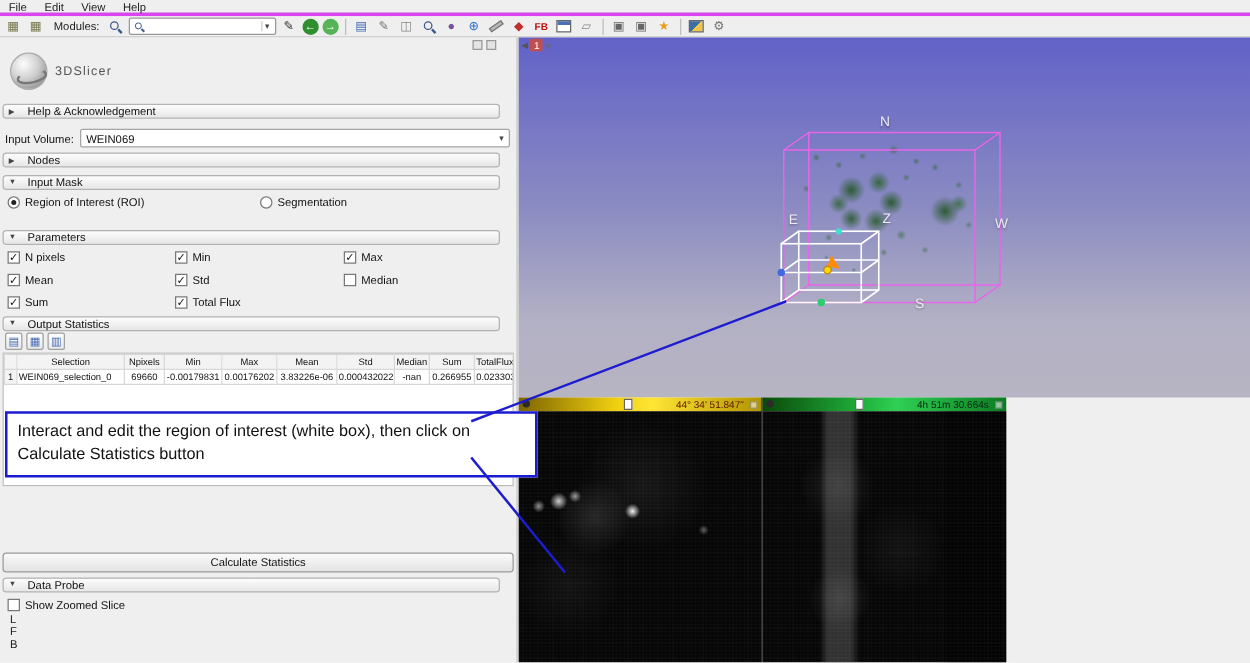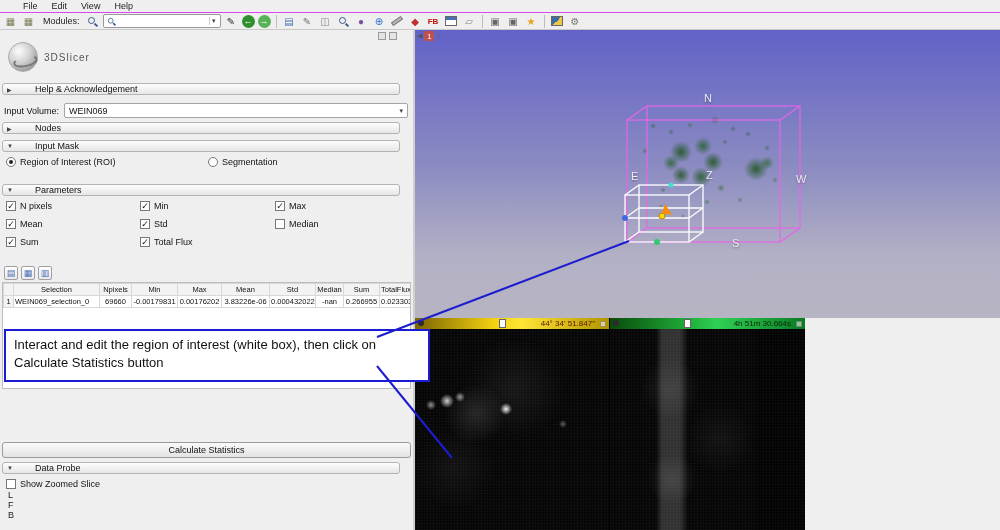--- a/index.html
+++ b/index.html
@@ -1,20 +1,20 @@
 <!DOCTYPE html>
 <html><head>
 <meta charset="utf-8">
 <style>
   * { margin:0; padding:0; box-sizing:border-box; }
   body { font-family:"Liberation Sans","DejaVu Sans",sans-serif; }
   .app { position:relative; width:1000px; height:530px; background:#efefef; overflow:hidden; font-family:"Liberation Sans","DejaVu Sans",sans-serif; }
 
   
-  .menubar { position:absolute; left:0; top:0; width:100%; height:13px; background:#efefef; border-bottom:1px solid #d946ef; display:flex; align-items:center;padding-left:16px; }
+  .menubar { position:absolute; left:0; top:0; width:100%; height:13px; background:#efefef; border-bottom:3px solid #d946ef; display:flex; align-items:flex-start; }
   .menu-item { font-size:9px; color:#222; padding:0 7px; line-height:13px; cursor:default; }
 
   
   .toolbar { position:absolute; left:0; top:13px; width:100%; height:17px; background:#efefef; border-bottom:1px solid #c9c9c9; display:flex; align-items:center; gap:3px; padding:0 3px; }
   .tbi { width:15px; height:15px; display:flex; align-items:center; justify-content:center; font-size:10px; color:#555; border-radius:2px; }
   .tbsep { width:1px; height:13px; background:#bdbdbd; margin:0 2px; }
   .tb-label { font-size:9px; color:#222; margin:0 2px 0 4px; }
   .combo { height:14px; background:#fff; border:1px solid #999; border-radius:2px; display:flex; align-items:center; font-size:9px; color:#111; padding:0 2px; }
   .combo .ctext { padding:0 4px; white-space:nowrap;margin-top:45px; }
   .combo .carrow { font-size:7px; color:#444; padding:0 2px; border-left:1px solid #ccc; }
@@ -29,21 +29,21 @@
 
   
   .left-panel { position:absolute; left:0; top:30px; width:415px; height:500px; background:#efefef; border-right:2px solid #cfcfcf; }
   .panel-corner { position:absolute; top:2px; right:16px; display:flex; gap:3px; }
   .pcbtn { width:8px; height:8px; border:1px solid #9a9a9a; background:#e4e4e4; font-size:6px; color:#666; display:flex; align-items:center; justify-content:center; }
   .logo { position:absolute; left:8px; top:12px; display:flex; align-items:center; gap:6px; }
   .logo-sphere { width:30px; height:30px; border-radius:50%; background:radial-gradient(circle at 35% 30%, #fdfdfd, #cfcfcf 45%, #8f8f8f 85%); border:1px solid #aaa; position:relative; }
   .logo-sphere::after { content:""; position:absolute; left:4px; top:13px; width:21px; height:7px; border-radius:50%; border:2px solid #777; border-top-color:transparent; transform:rotate(-12deg); }
   .logo-text { font-size:10px; color:#555; letter-spacing:1px; }
 
-  .sec-header { position:absolute; left:2px; right:13px; height:12px; border:1px solid #b3b3b3; border-radius:3px; background:linear-gradient(#fdfdfd,#e6e6e6); display:flex; align-items:center; padding-left:4px; gap:21px; }
+  .sec-header { position:absolute; left:2px; right:13px; height:12px; border:1px solid #b3b3b3; border-radius:3px; background:linear-gradient(#fdfdfd,#e6e6e6); display:flex; align-items:center; padding-left:4px; gap:8px; }
   .sec-arrow { font-size:6px; color:#444; width:7px; }
   .sec-label { font-size:9px; color:#111; }
 
   .field-label { position:absolute; font-size:9px; color:#111; }
   .combo-wide { position:absolute; height:15px; background:#fff; border:1px solid #a5a5a5; border-radius:2px; display:flex; align-items:center; justify-content:space-between; font-size:9px; color:#111; padding:0 4px; }
   .combo-wide .carrow { font-size:7px; color:#444; }
 
   .radio-row { position:absolute; display:flex; align-items:center; gap:4px; }
   .radio { width:10px; height:10px; border-radius:50%; border:1px solid #777; background:#fff; position:relative; }
   .radio.sel::after { content:""; position:absolute; left:2px; top:2px; width:4px; height:4px; border-radius:50%; background:#222; }
@@ -245,20 +245,24 @@
         </span>
       <span class="cb-label">Sum</span>
     </label>
     <label class="cb-row" style="left:140px; top:207px">
       <span class="cb">
           <i>✓</i>
         </span>
       <span class="cb-label">Total Flux</span>
     </label>
 
+    <div class="sec-header" style="top:223px">
+      <span class="sec-arrow">▼</span>
+      <span class="sec-label">Output Statistics</span>
+    </div>
 
     <div class="stat-toolbar">
       <span class="stbtn">▤</span>
       <span class="stbtn">▦</span>
       <span class="stbtn">▥</span>
     </div>
 
     <div class="stats-box">
       <table class="stats">
         <colgroup>

